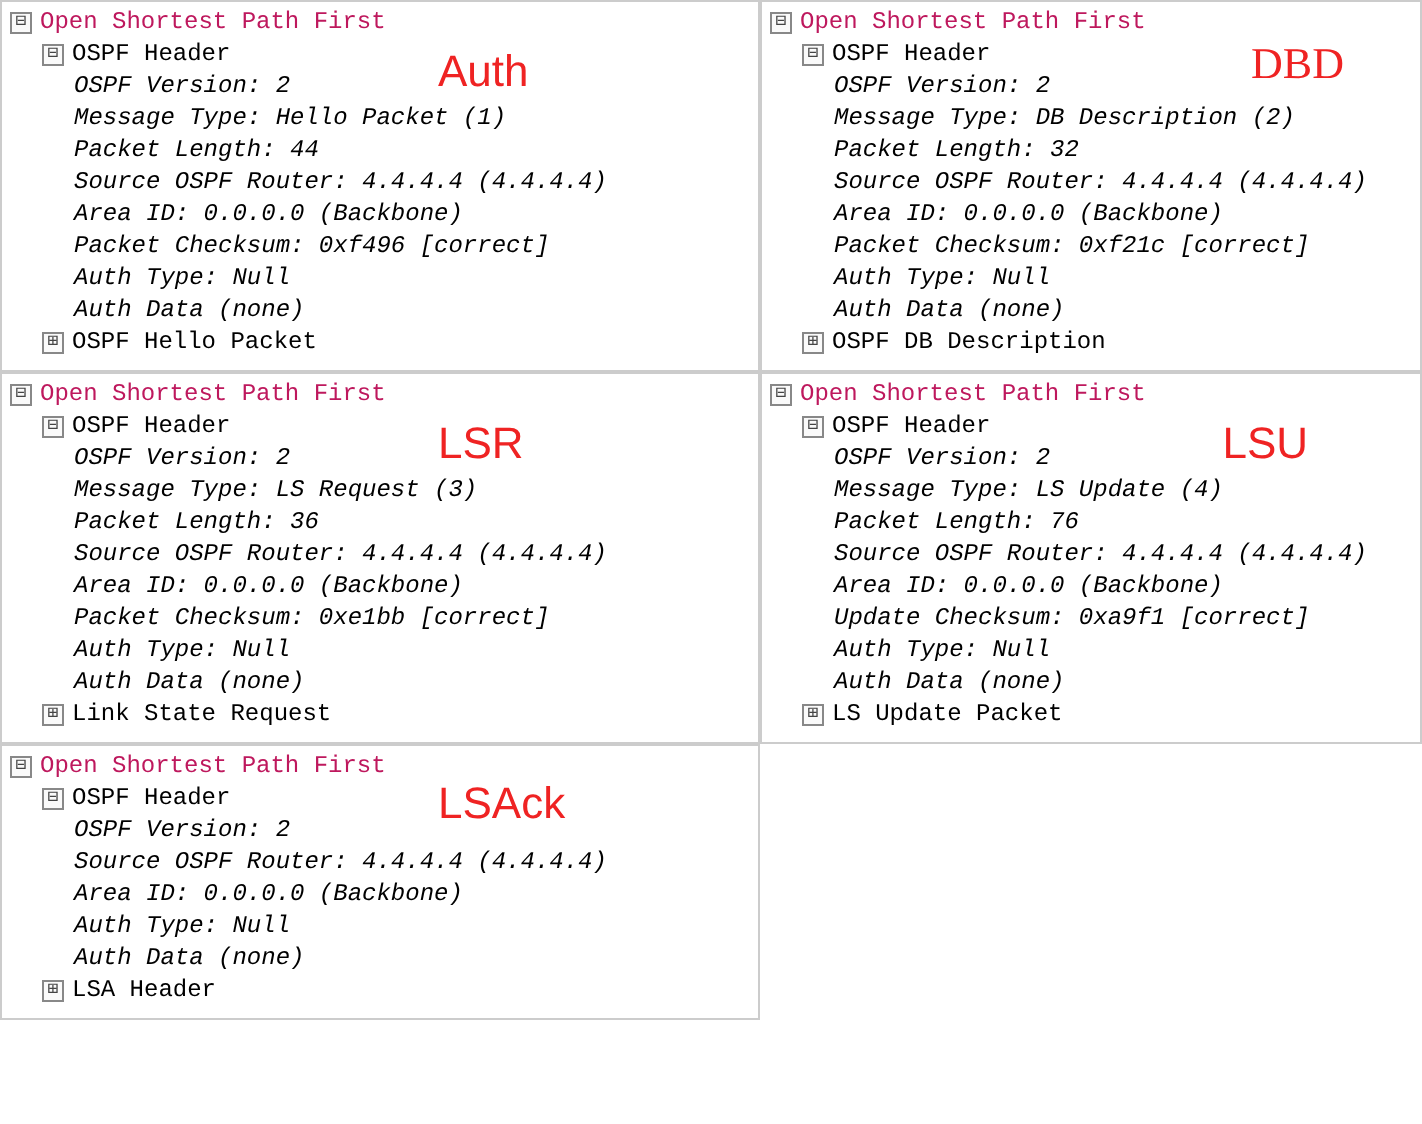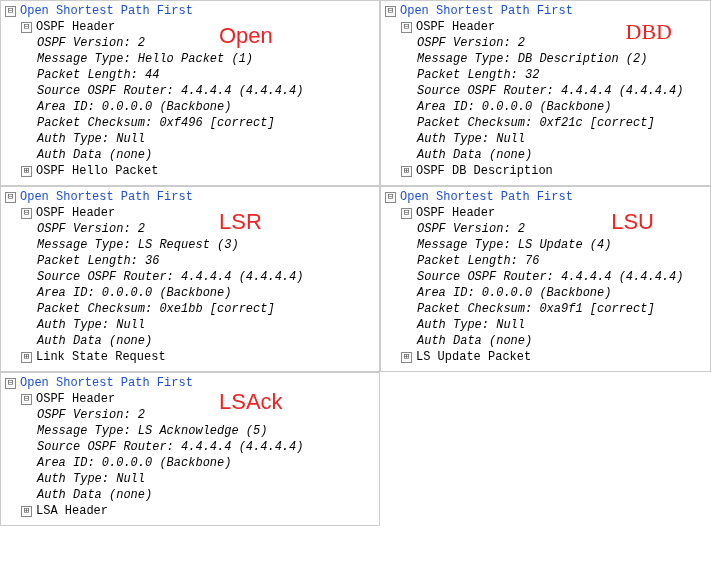--- a/index.html
+++ b/index.html
@@ -42,21 +42,21 @@
     justify-content: center;
     font-size: 9px;
     line-height: 1;
     margin-right: 4px;
     color: #444;
     background: #fafafa;
     cursor: pointer;
     flex-shrink: 0;
   }
   .proto-title {
-    color: #1d4ed8;
+    color: #be185d;
     font-weight: normal;
   }
   .indent-1 { padding-left: 16px; }
   .indent-2 { padding-left: 32px; font-style: italic; }
   .annotation {
     position: absolute;
     color: #ef2323;
     font-family: Arial, sans-serif;
     font-size: 22px;
     font-weight: normal;
@@ -67,21 +67,21 @@
   .annot-lsr   { top: 22px; left: 218px; }
   .annot-lsu   { top: 22px; right: 56px; }
   .annot-lsack { top: 16px; left: 218px; text-align: right; }
 </style>
 </head>
 <body>
 
 <div class="grid">
 
   <div class="panel">
-    <div class="annotation annot-hello">Open</div>
+    <div class="annotation annot-hello">Auth</div>
     <div class="tree-row">
       <span class="toggle">⊟</span>
       <span class="proto-title">Open Shortest Path First</span>
     </div>
     <div class="tree-row indent-1">
       <span class="toggle">⊟</span>
       <span>OSPF Header</span>
     </div>
     <div class="tree-row indent-2">OSPF Version: 2</div>
     <div class="tree-row indent-2">Message Type: Hello Packet (1)</div>
@@ -153,41 +153,40 @@
     </div>
     <div class="tree-row indent-1">
       <span class="toggle">⊟</span>
       <span>OSPF Header</span>
     </div>
     <div class="tree-row indent-2">OSPF Version: 2</div>
     <div class="tree-row indent-2">Message Type: LS Update (4)</div>
     <div class="tree-row indent-2">Packet Length: 76</div>
     <div class="tree-row indent-2">Source OSPF Router: 4.4.4.4 (4.4.4.4)</div>
     <div class="tree-row indent-2">Area ID: 0.0.0.0 (Backbone)</div>
-    <div class="tree-row indent-2">Packet Checksum: 0xa9f1 [correct]</div>
+    <div class="tree-row indent-2">Update Checksum: 0xa9f1 [correct]</div>
     <div class="tree-row indent-2">Auth Type: Null</div>
     <div class="tree-row indent-2">Auth Data (none)</div>
     <div class="tree-row indent-1">
       <span class="toggle">⊞</span>
       <span>LS Update Packet</span>
     </div>
   </div>
 
   <div class="panel panel-wide">
     <div class="annotation annot-lsack">LSAck</div>
     <div class="tree-row">
       <span class="toggle">⊟</span>
       <span class="proto-title">Open Shortest Path First</span>
     </div>
     <div class="tree-row indent-1">
       <span class="toggle">⊟</span>
       <span>OSPF Header</span>
     </div>
     <div class="tree-row indent-2">OSPF Version: 2</div>
-    <div class="tree-row indent-2">Message Type: LS Acknowledge (5)</div>
     <div class="tree-row indent-2">Source OSPF Router: 4.4.4.4 (4.4.4.4)</div>
     <div class="tree-row indent-2">Area ID: 0.0.0.0 (Backbone)</div>
     <div class="tree-row indent-2">Auth Type: Null</div>
     <div class="tree-row indent-2">Auth Data (none)</div>
     <div class="tree-row indent-1">
       <span class="toggle">⊞</span>
       <span>LSA Header</span>
     </div>
   </div>
 

